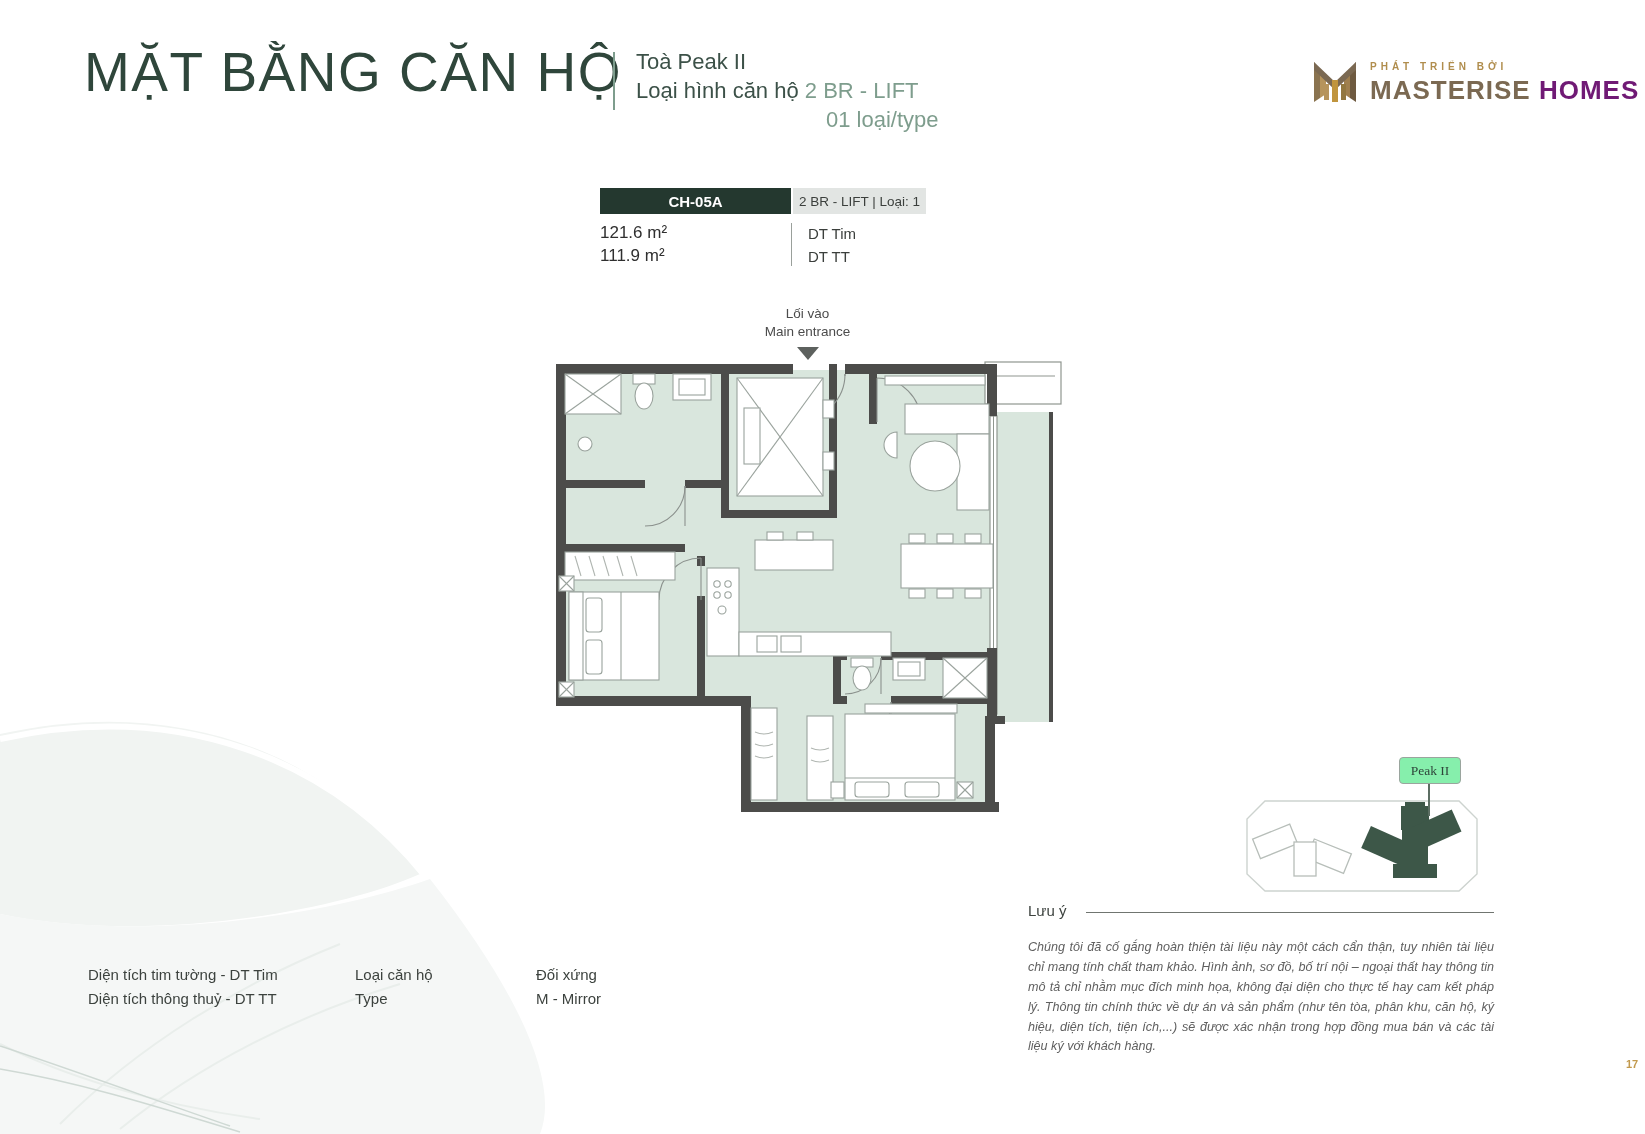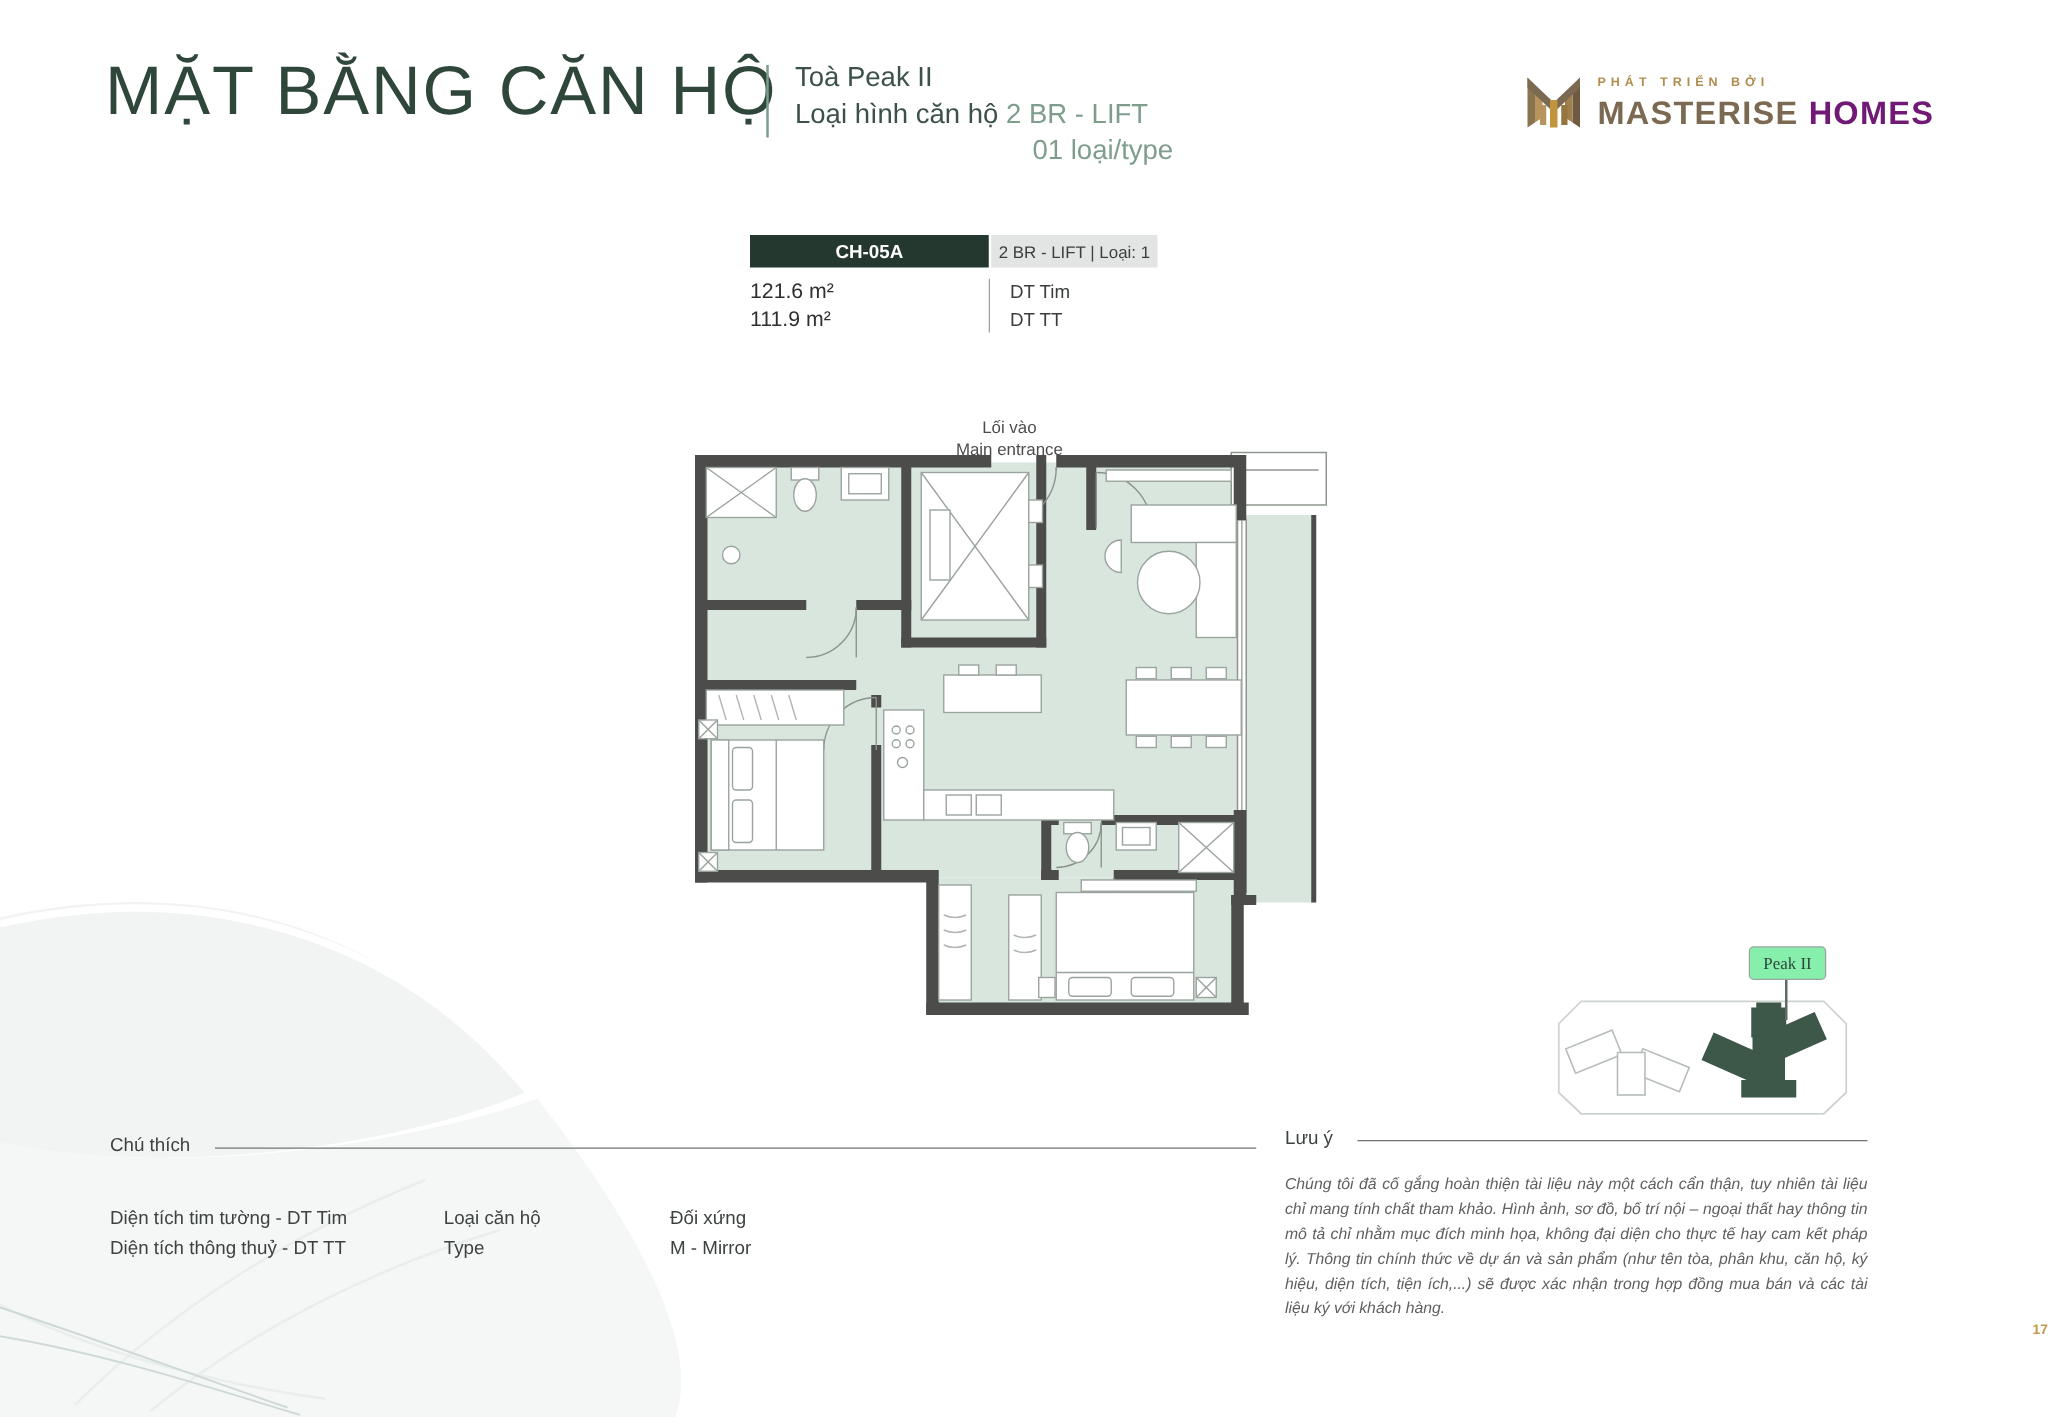--- a/index.html
+++ b/index.html
@@ -9,42 +9,42 @@
   
   .main-title{position:absolute;left:84px;top:40px;font-size:55px;letter-spacing:1.5px;
               color:#2f463b;font-weight:400;font-family:"Liberation Sans",sans-serif;}
   .title-divider{position:absolute;left:613px;top:52px;width:2px;height:58px;background:#7e9d8d;}
   .subtitle{position:absolute;left:636px;top:47px;line-height:29px;font-size:22px;color:#3c5148;}
   .subtitle .row2 span.lbl{color:#3c5148;}
   .subtitle .accent{color:#7e9d8d;}
   .subtitle .row3{padding-left:190px;color:#7e9d8d;}
 
   
-  .logo{position:absolute;left:1218px;top:56px;display:flex;align-items:center;gap:10px;}
+  .logo{position:absolute;left:1310px;top:56px;display:flex;align-items:center;gap:10px;}
   .logo-text{display:flex;flex-direction:column;line-height:1;}
   .logo-tagline{font-size:10px;letter-spacing:4px;color:#b08d4d;font-weight:bold;margin-bottom:5px;}
   .logo-brand{font-size:26px;font-weight:bold;letter-spacing:1px;}
   .logo-brand .primary{color:#7b6952;}
   .logo-brand .secondary{color:#701a75;}
 
   
   .unit-card{position:absolute;left:600px;top:188px;width:326px;}
   .unit-card .head{display:flex;height:26px;justify-content:space-between;}
   .unit-card .head .code{width:191px;background:#24382f;color:#ffffff;font-weight:bold;
         font-size:15px;display:flex;align-items:center;justify-content:center;}
   .unit-card .head .type{flex:1;background:#e2e5e3;color:#3b3f3c;font-size:13.5px;
         display:flex;align-items:center;justify-content:center;margin-left:2px;}
   .unit-card .body{position:relative;display:flex;padding-top:7px;}
   .unit-card .vals{width:191px;text-align:left;font-size:17px;color:#2f2f2f;line-height:23px;}
   .unit-card .vdiv{width:1px;background:#9aa09b;margin:2px 0;}
   .unit-card .lbls{flex:1;padding-left:16px;font-size:15px;color:#3b3f3c;line-height:23px;padding-top:1px;}
 
   
   .entrance{position:absolute;left:735px;top:305px;width:145px;text-align:center;
-            font-size:13.5px;color:#4c4c4c;line-height:18px;margin-top:28px;}
+            font-size:13.5px;color:#4c4c4c;line-height:18px;}
   .entrance .tri{width:0;height:0;border-left:11px solid transparent;border-right:11px solid transparent;
             border-top:13px solid #5d615e;margin:6px auto 0 auto;}
 
   
   .floorplan{position:absolute;left:545px;top:352px;}
 
   
   .minimap{position:absolute;left:1243px;top:798px;}
   .peak-label{position:absolute;left:1399px;top:757px;width:60px;height:25px;border:1px solid #9aa59e;
               border-radius:4px;background:#86efac;display:flex;align-items:center;justify-content:center;
@@ -303,24 +303,20 @@
       <rect x="-10" y="-48" width="20" height="6"></rect>
       <rect x="-50" y="-4" width="44" height="24" transform="rotate(24)"></rect>
       <rect x="6" y="-22" width="44" height="24" transform="rotate(-24)"></rect>
       <rect x="-13" y="-22" width="26" height="42"></rect>
       <rect x="-22" y="14" width="44" height="14"></rect>
     </g>
   </svg>
   <div class="peak-connector"></div>
   <div class="peak-label">Peak II</div>
 
-  <div class="rule-row" style="left:88px;top:908px;width:917px;">
-    <span class="h">Chú thích</span>
-    <span class="line"></span>
-  </div>
   <div class="legend-cols">
     <div class="col" style="left:0;">
       <div>Diện tích tim tường - DT Tim</div>
       <div>Diện tích thông thuỷ - DT TT</div>
     </div>
     <div class="col" style="left:267px;">
       <div>Loại căn hộ</div>
       <div>Type</div>
     </div>
     <div class="col" style="left:448px;">

